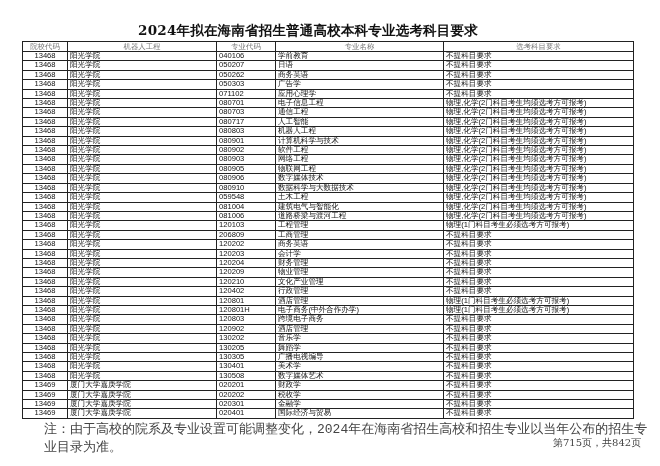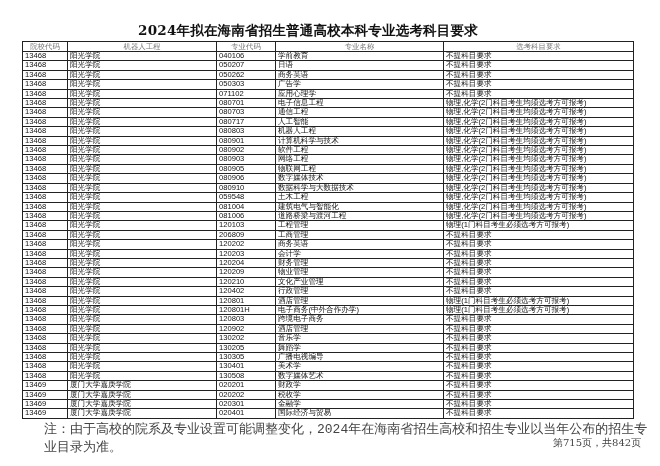--- a/index.html
+++ b/index.html
@@ -1,21 +1,21 @@
 <!DOCTYPE html>
 <html><head>
 <meta charset="utf-8">
 <style>
   html, body { margin:0; padding:0; background:#ffffff; }
   body { width:660px; height:466px; position:relative; overflow:hidden; font-family:"DejaVu Sans", sans-serif; color:#111; }
   .title { position:absolute; left:0; top:22px; width:616px; text-align:center; font-family:"DejaVu Serif", serif; font-weight:bold; font-size:13.5px; letter-spacing:0.2px; color:#111; }
   table.main { position:absolute; left:22px; top:41px; width:611px; border-collapse:collapse; table-layout:fixed; }
   table.main td, table.main th { border:1px solid #222; padding:0 2px; height:8.4px; line-height:8.4px; font-size:7.6px; white-space:nowrap; overflow:hidden; }
   table.main th { font-family:"DejaVu Serif", serif; font-weight:normal; color:#777; font-size:7.4px; text-align:center; height:9px; line-height:9px; }
-  table.main td.code { text-align:left; }
+  table.main td.code { text-align:center; }
   table.main td { font-family:"Liberation Sans", sans-serif; }
   .footer-note { position:absolute; left:44px; top:420px; font-family:Liberation Mono, monospace; font-size:13px; color:#444; }
   .footer-page { position:absolute; left:553px; top:436px; font-family:"DejaVu Serif", serif; font-size:10px; color:#444; }
 </style>
 </head>
 <body>
 
 <div class="title">2024年拟在海南省招生普通高校本科专业选考科目要求</div>
 
 <table class="main">

